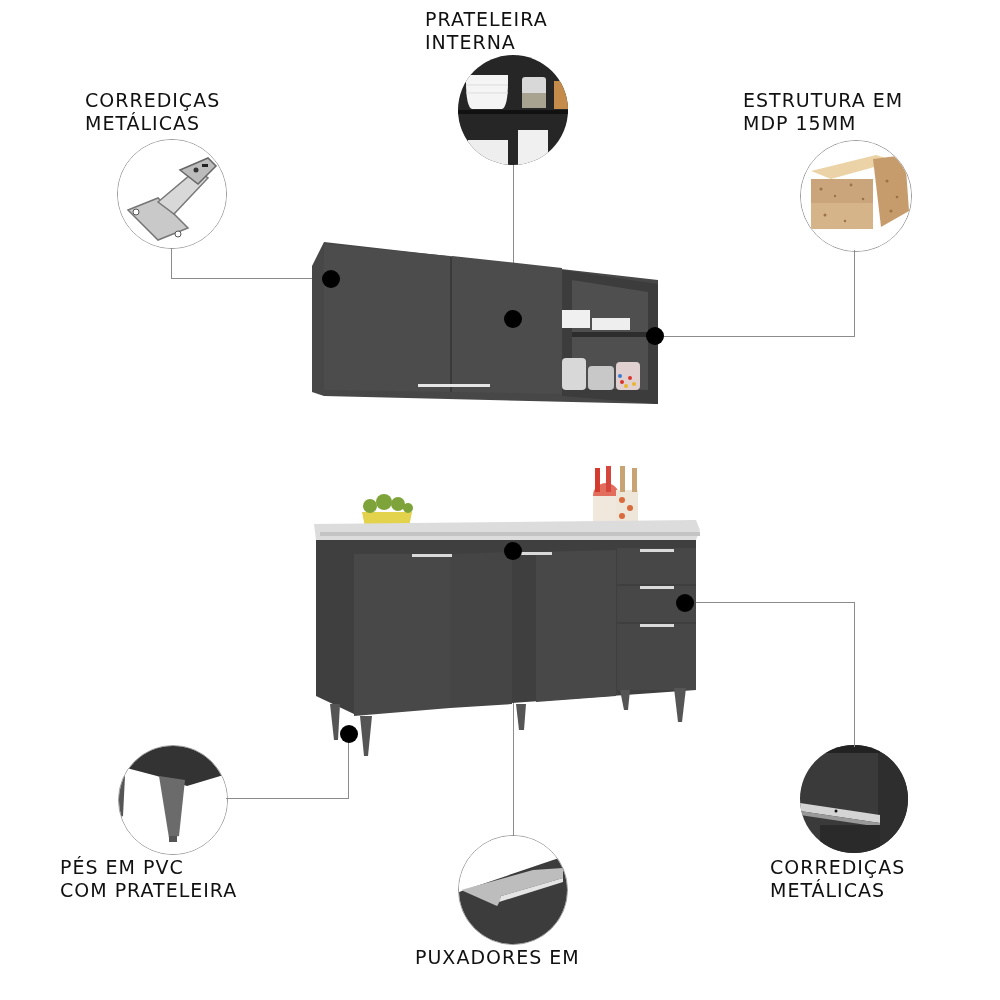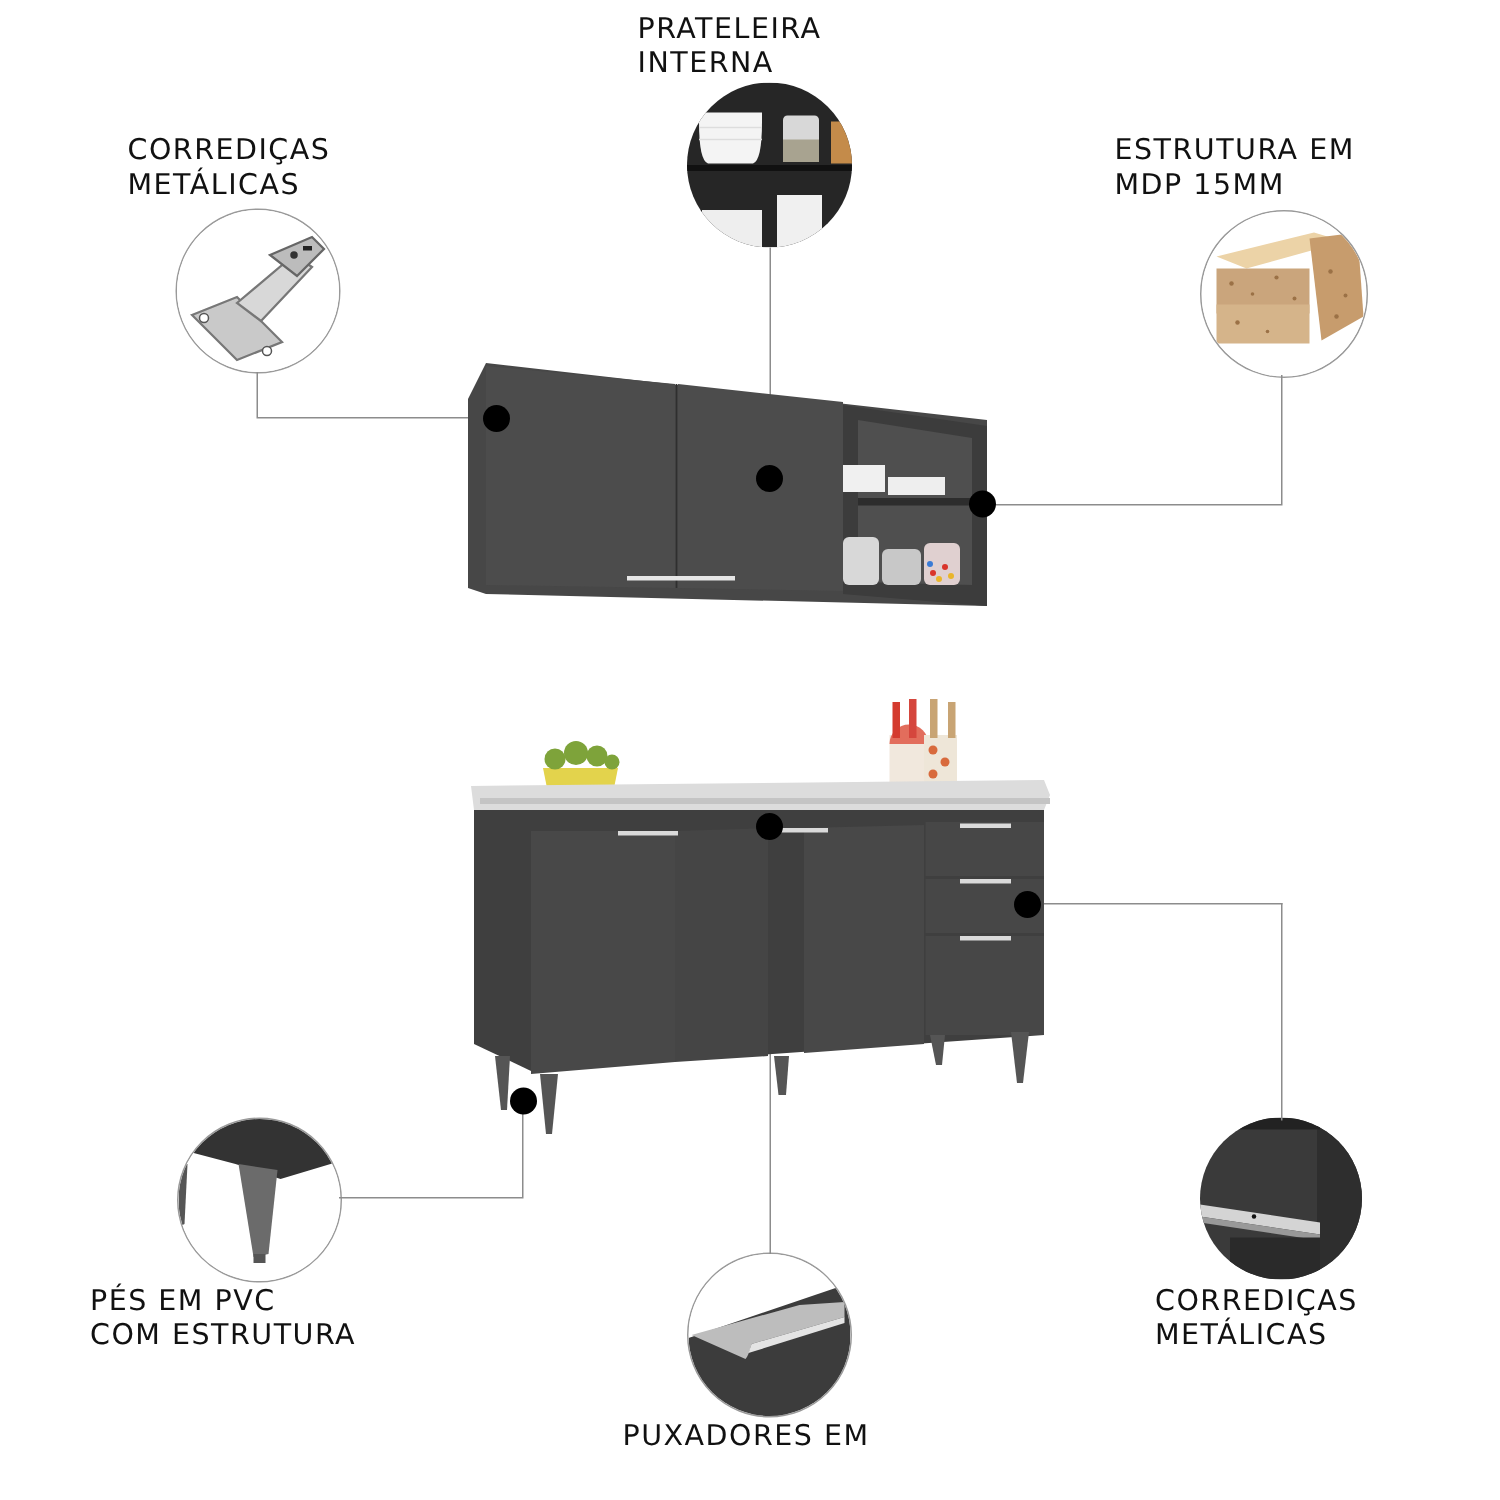--- a/index.html
+++ b/index.html
@@ -24,21 +24,21 @@
 <div class="label" style="left:85px; top:89px; width:170px;">
   <span>CORREDIÇAS</span>
   <span>METÁLICAS</span>
 </div>
 <div class="label" style="left:743px; top:89px; width:170px;">
   <span>ESTRUTURA EM</span>
   <span>MDP 15MM</span>
 </div>
 <div class="label" style="left:60px; top:856px; width:230px;">
   <span>PÉS EM PVC</span>
-  <span>COM ESTRUTURA</span>
+  <span>COM PRATELEIRA</span>
 </div>
 <div class="label" style="left:415px; top:946px; width:190px;">
   <span>PUXADORES EM</span>
 </div>
 <div class="label" style="left:770px; top:856px; width:180px;">
   <span>CORREDIÇAS</span>
   <span>METÁLICAS</span>
 </div>
 
 <div class="circle" style="left:458px; top:55px; width:110px; height:110px; border:none;">

